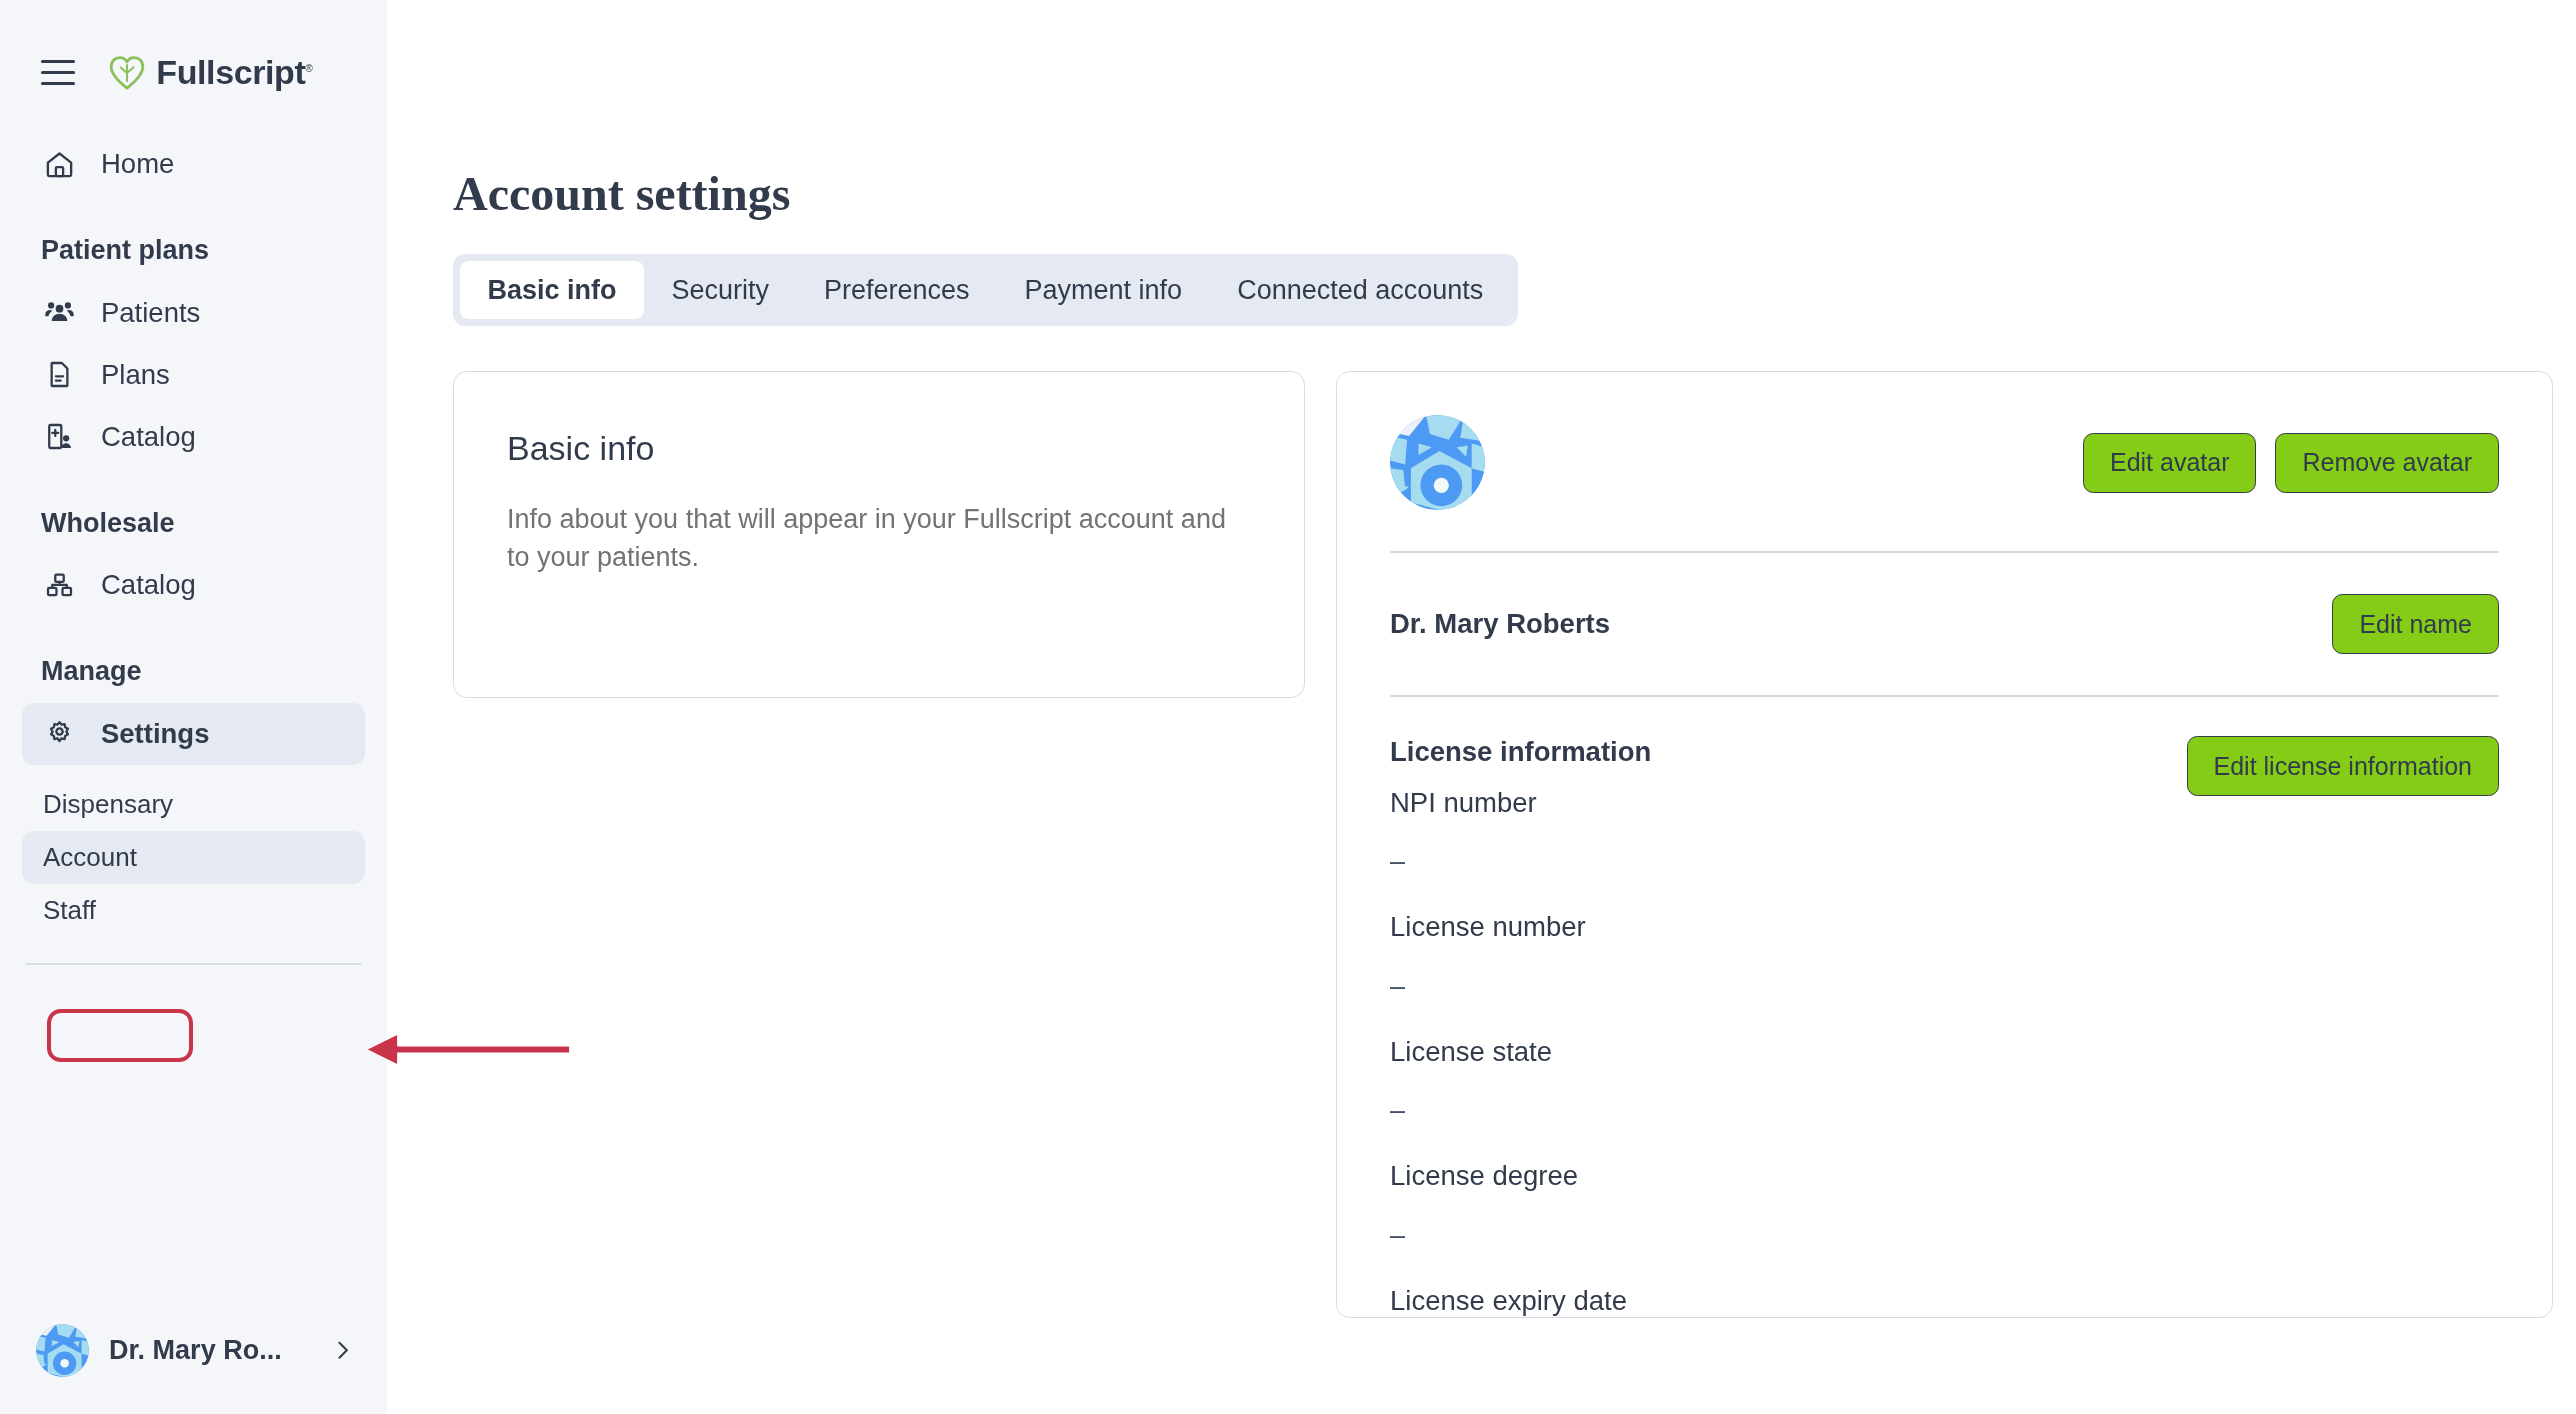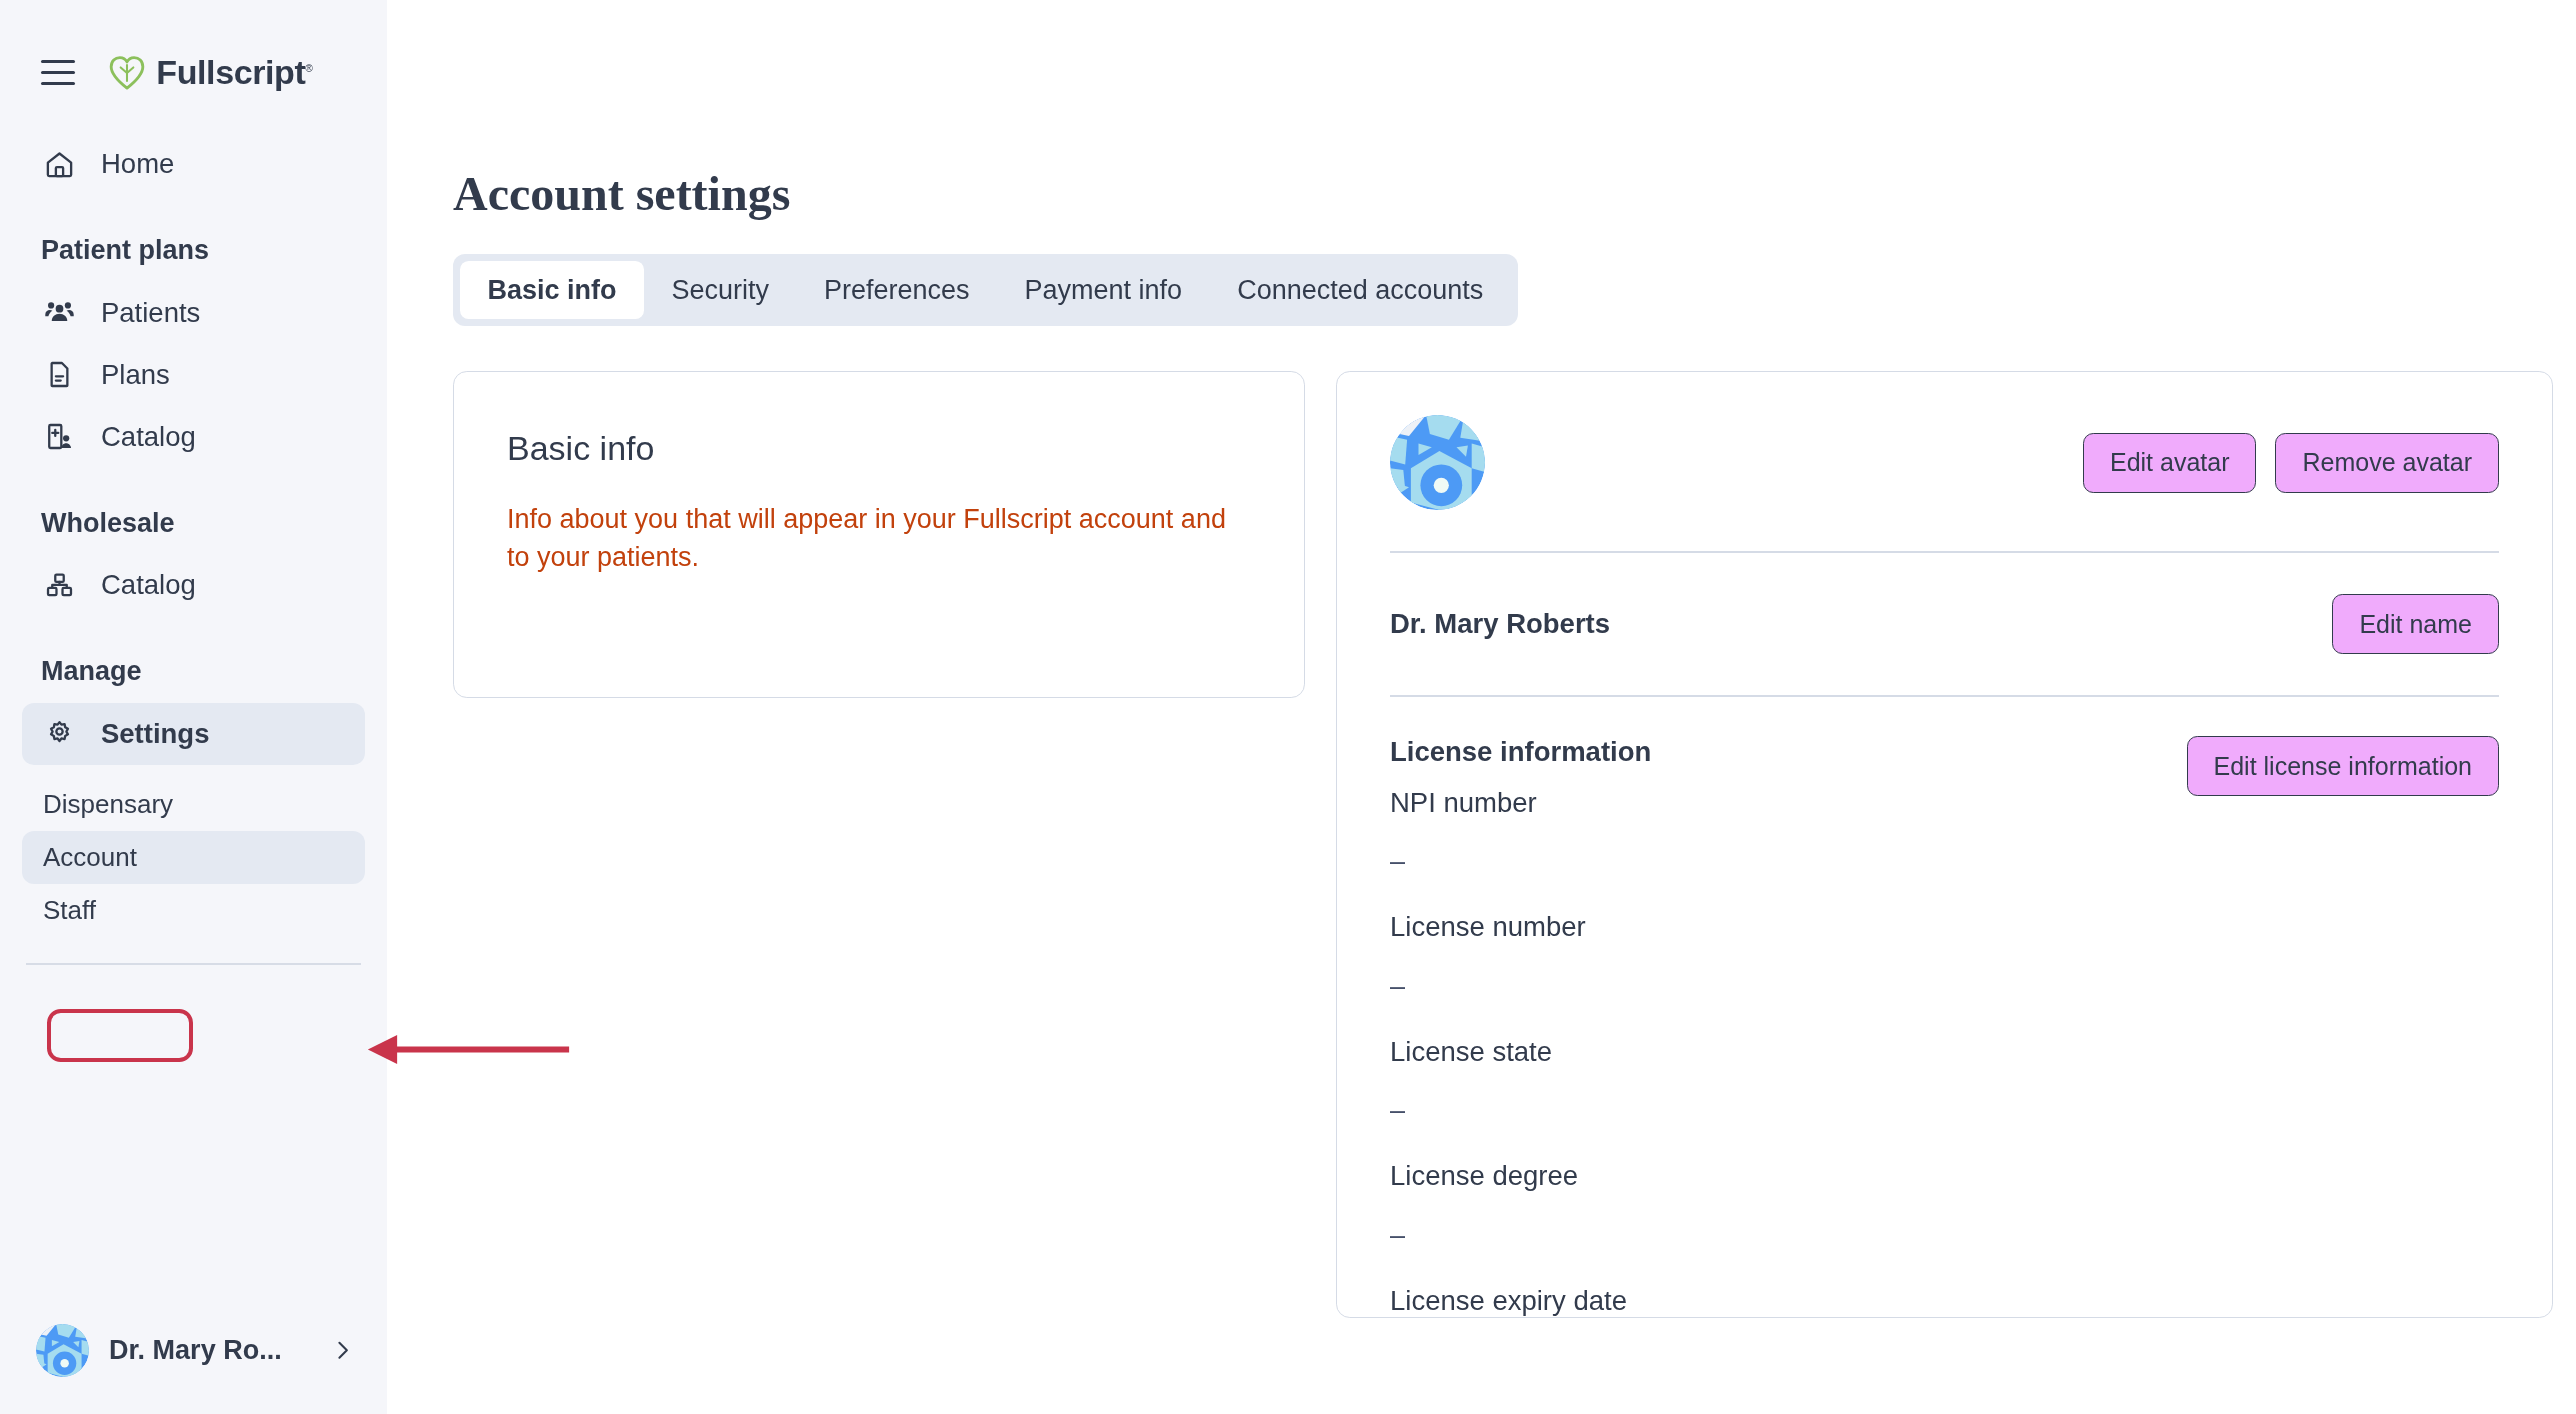--- a/index.html
+++ b/index.html
@@ -133,33 +133,33 @@
 
   .cards { display:flex; gap:31px; margin:45px 0 0 66px; align-items:flex-start; }
 
   .card {
     border:1.7px solid #D5DBE6;
     border-radius:13.8px;
     background:#fff;
   }
   .card-left { width:852px; height:327px; padding:57px 53px 0 53px; }
   .card-left h2 { font-size:34px; font-weight:normal; color:#323B4C; margin-bottom:33px; }
-  .card-left p { font-size:27px; line-height:1.38; color:#c2410c; }
+  .card-left p { font-size:27px; line-height:1.38; color:#737373; }
 
   .card-right { width:1217px; padding:0 53px; }
 
   .avatar-row {
     display:flex; align-items:center; justify-content:space-between;
     padding:43px 0 41px 0;
   }
   .avatar-btns { display:flex; gap:19px; }
 
   .btn {
     border:1.7px solid #323B4C;
-    background:#f0abfc;
+    background:#84cc16;
     border-radius:10.3px;
     font-size:25px;
     color:#323B4C;
     padding:14.6px 26px;
     cursor:pointer;
     font-family:"Liberation Sans", sans-serif;
     white-space:nowrap;
   }
 
   .divider { height:1.7px; background:#D5DBE6; }

